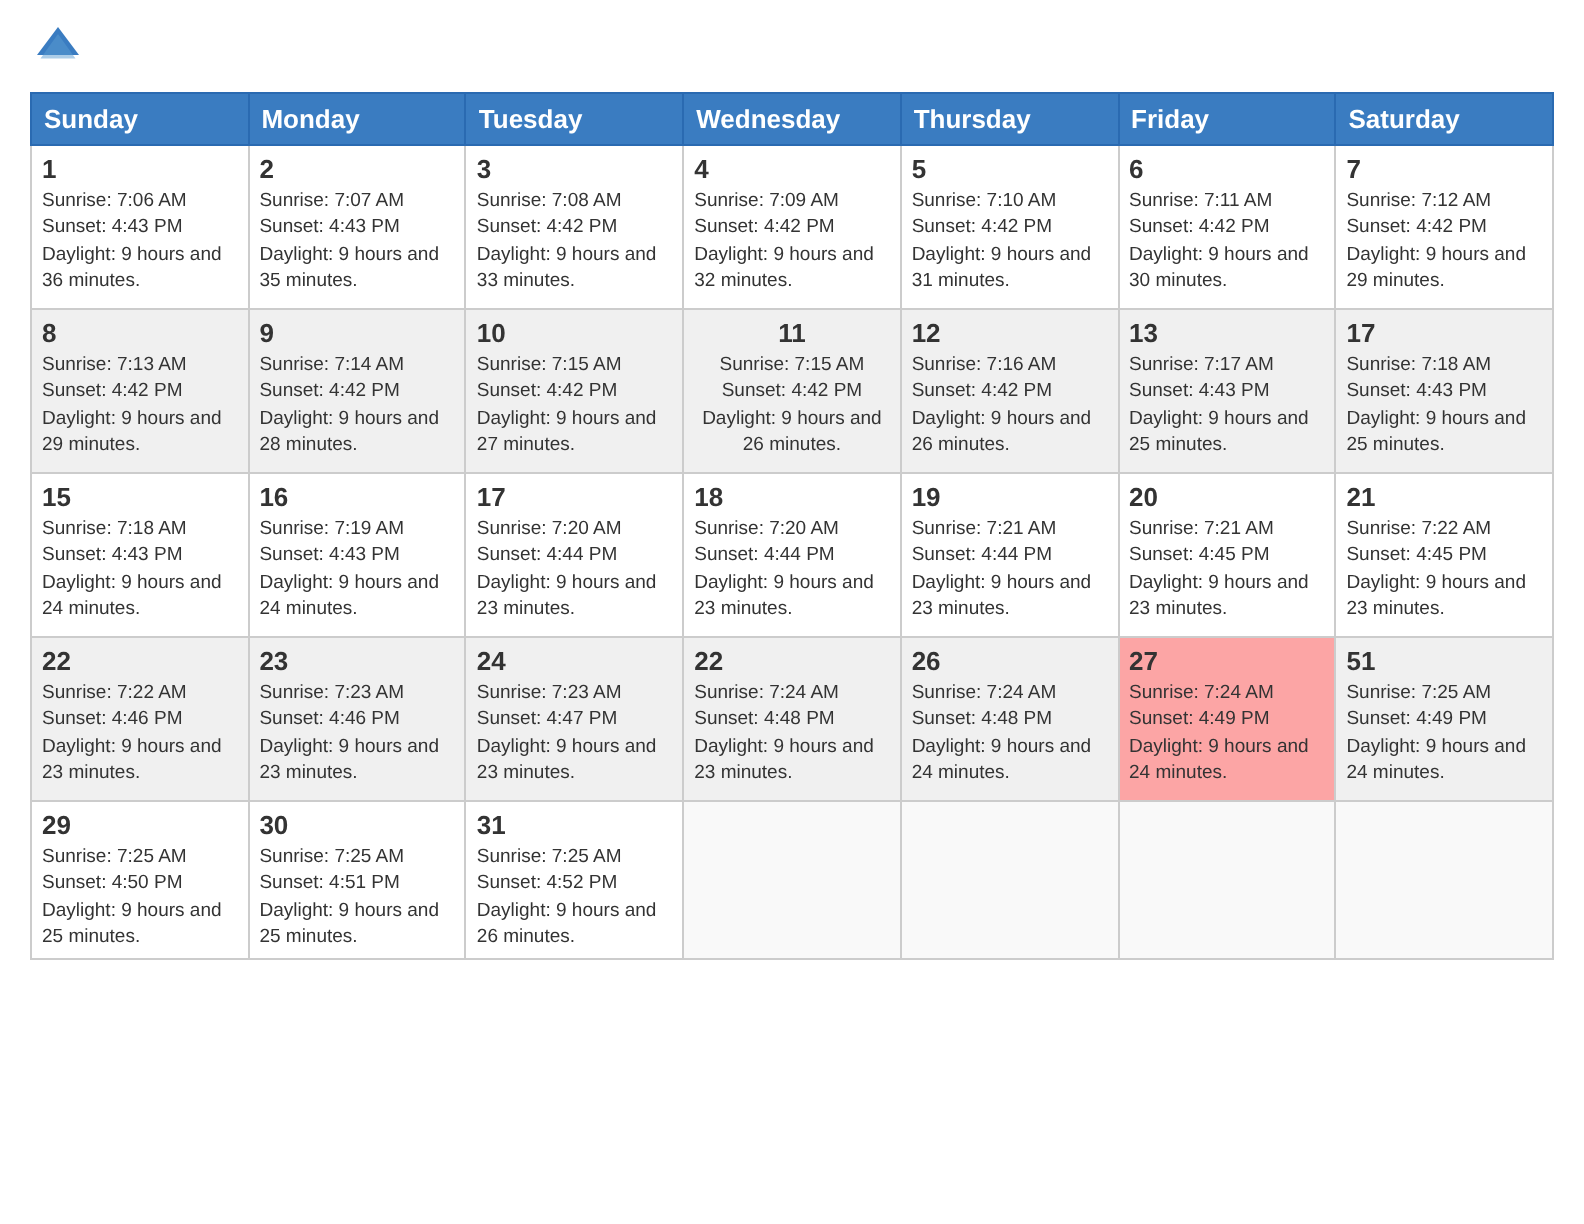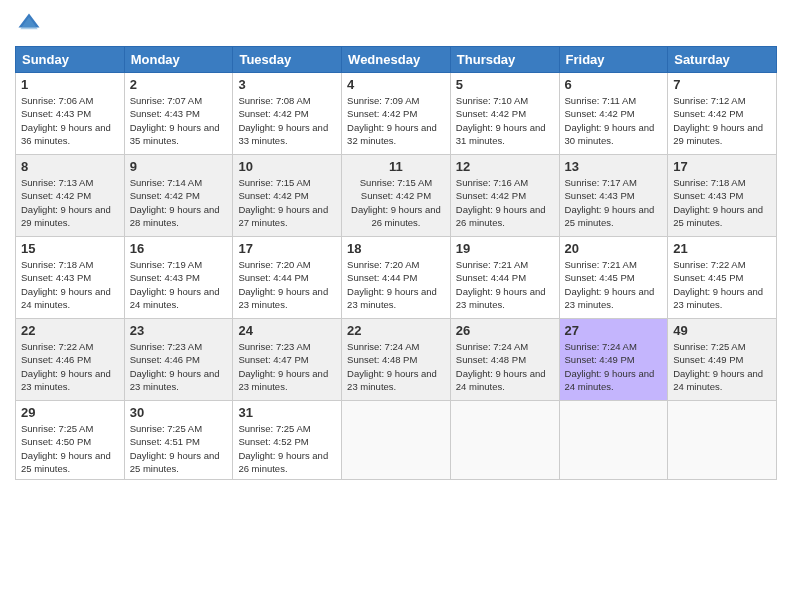--- a/index.html
+++ b/index.html
@@ -241,26 +241,26 @@
           <span class="day-info">Sunrise: 7:23 AM<br>Sunset: 4:47 PM<br>Daylight: 9 hours and 23 minutes.</span>
         </td>
           <td style="background: rgb(240, 240, 240);">
           <span class="day-number">22</span>
           <span class="day-info">Sunrise: 7:24 AM<br>Sunset: 4:48 PM<br>Daylight: 9 hours and 23 minutes.</span>
         </td>
           <td style="background: rgb(240, 240, 240);">
           <span class="day-number">26</span>
           <span class="day-info">Sunrise: 7:24 AM<br>Sunset: 4:48 PM<br>Daylight: 9 hours and 24 minutes.</span>
         </td>
-          <td style="background: #c4b5fd; margin-left: 30px;">
+          <td style="background: #fca5a5; margin-left: 30px;">
           <span class="day-number">27</span>
           <span class="day-info">Sunrise: 7:24 AM<br>Sunset: 4:49 PM<br>Daylight: 9 hours and 24 minutes.</span>
         </td>
           <td style="background: rgb(240, 240, 240);">
-          <span class="day-number">49</span>
+          <span class="day-number">51</span>
           <span class="day-info">Sunrise: 7:25 AM<br>Sunset: 4:49 PM<br>Daylight: 9 hours and 24 minutes.</span>
         </td>
         </tr>
         <tr class="last-row">
           <td style="background: rgb(255, 255, 255);">
           <span class="day-number">29</span>
           <span class="day-info">Sunrise: 7:25 AM<br>Sunset: 4:50 PM<br>Daylight: 9 hours and 25 minutes.</span>
         </td>
           <td style="background: rgb(255, 255, 255);">
           <span class="day-number">30</span>

